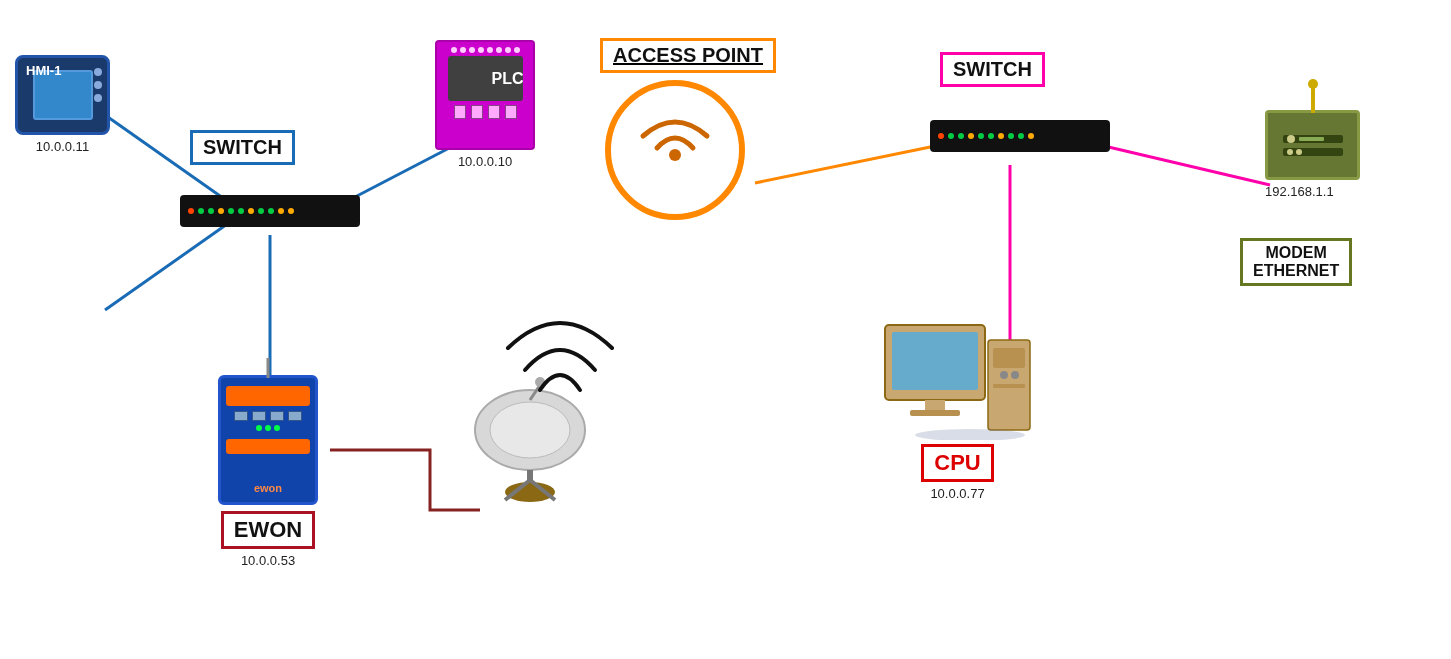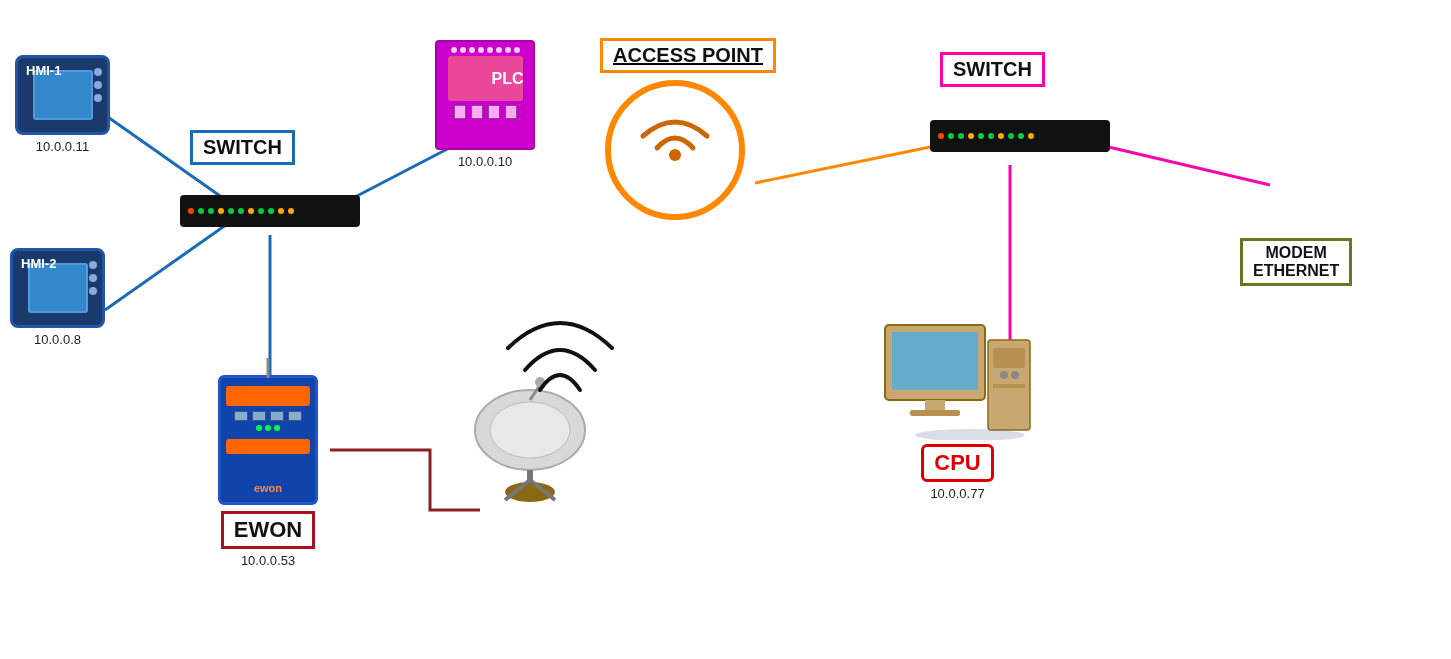--- a/index.html
+++ b/index.html
@@ -141,21 +141,21 @@
     }
     .plc-dot {
       width: 6px;
       height: 6px;
       background: #ffccff;
       border-radius: 50%;
     }
     .plc-green-panel {
       width: 75px;
       height: 45px;
-      background: #ec4899;
+      background: #404040;
       border-radius: 3px;
       display: flex;
       align-items: center;
       justify-content: center;
       font-size: 16px;
       font-weight: 900;
       color: white;
       padding-left: 48px;
     }
     .plc-bottom {
@@ -309,21 +309,20 @@
       border-color: #aa1122;
       color: #111;
     }
     .label-cpe {
       border-color: #111;
       color: #111;
     }
     .label-cpu {
       border-color: #dd0000;
       color: #dd0000;
-      border-radius: 6px;
     }
     .label-modem {
       border-color: #667722;
       color: #111;
     }
 
   </style>
 </head>
 <body>
 
@@ -355,32 +354,20 @@
       <div class="hmi-screen"></div>
       <div class="hmi-buttons">
         <div class="hmi-btn"></div>
         <div class="hmi-btn"></div>
         <div class="hmi-btn"></div>
       </div>
     </div>
     <div class="device-label">10.0.0.11</div>
   </div>
 
-  <div class="device" style="left:10px; top:248px;">
-    <div class="hmi-box">
-      <span class="hmi-title">HMI-2</span>
-      <div class="hmi-screen"></div>
-      <div class="hmi-buttons">
-        <div class="hmi-btn"></div>
-        <div class="hmi-btn"></div>
-        <div class="hmi-btn"></div>
-      </div>
-    </div>
-    <div class="device-label">10.0.0.8</div>
-  </div>
 
   <div style="position:absolute; left:190px; top:130px;">
     <div class="label-box label-switch-left">SWITCH</div>
   </div>
 
   <div style="position:absolute; left:180px; top:195px;">
     <div class="switch-box">
       <div class="switch-led switch-power"></div>
       <div class="switch-led switch-port-green"></div>
       <div class="switch-led switch-port-green"></div>
@@ -458,20 +445,39 @@
       <div class="switch-led switch-port-green"></div>
       <div class="switch-led switch-port-green"></div>
       <div class="switch-led switch-port-orange"></div>
     </div>
   </div>
 
   <div style="position:absolute; left:1240px; top:238px;border-radius:7px;">
     <div class="label-box label-modem" style="font-size:16px;">MODEM ETHERNET</div>
   </div>
 
+  <div style="position:absolute; left:1265px; top:110px;">
+    <div class="modem-box">
+      <div class="modem-antenna-ball"></div>
+      <div class="modem-antenna"></div>
+      <div class="modem-stripes">
+        <div class="modem-stripe">
+          <div class="modem-knob"></div>
+          <div style="width:25px; height:4px; background:#88aa55; border-radius:1px;"></div>
+        </div>
+        <div class="modem-stripe">
+          <div style="display:flex; gap:3px;">
+            <div style="width:6px;height:6px;background:#cccc88;border-radius:50%;"></div>
+            <div style="width:6px;height:6px;background:#cccc88;border-radius:50%;"></div>
+          </div>
+        </div>
+      </div>
+    </div>
+    <div class="device-label">192.168.1.1</div>
+  </div>
 
   <div class="device" style="left:218px; top:375px;">
     <div class="ewon-box">
       <div class="ewon-antenna"></div>
       <div class="ewon-orange-bar"></div>
       <div class="ewon-ports">
         <div class="ewon-port"></div>
         <div class="ewon-port"></div>
         <div class="ewon-port"></div>
         <div class="ewon-port"></div>

